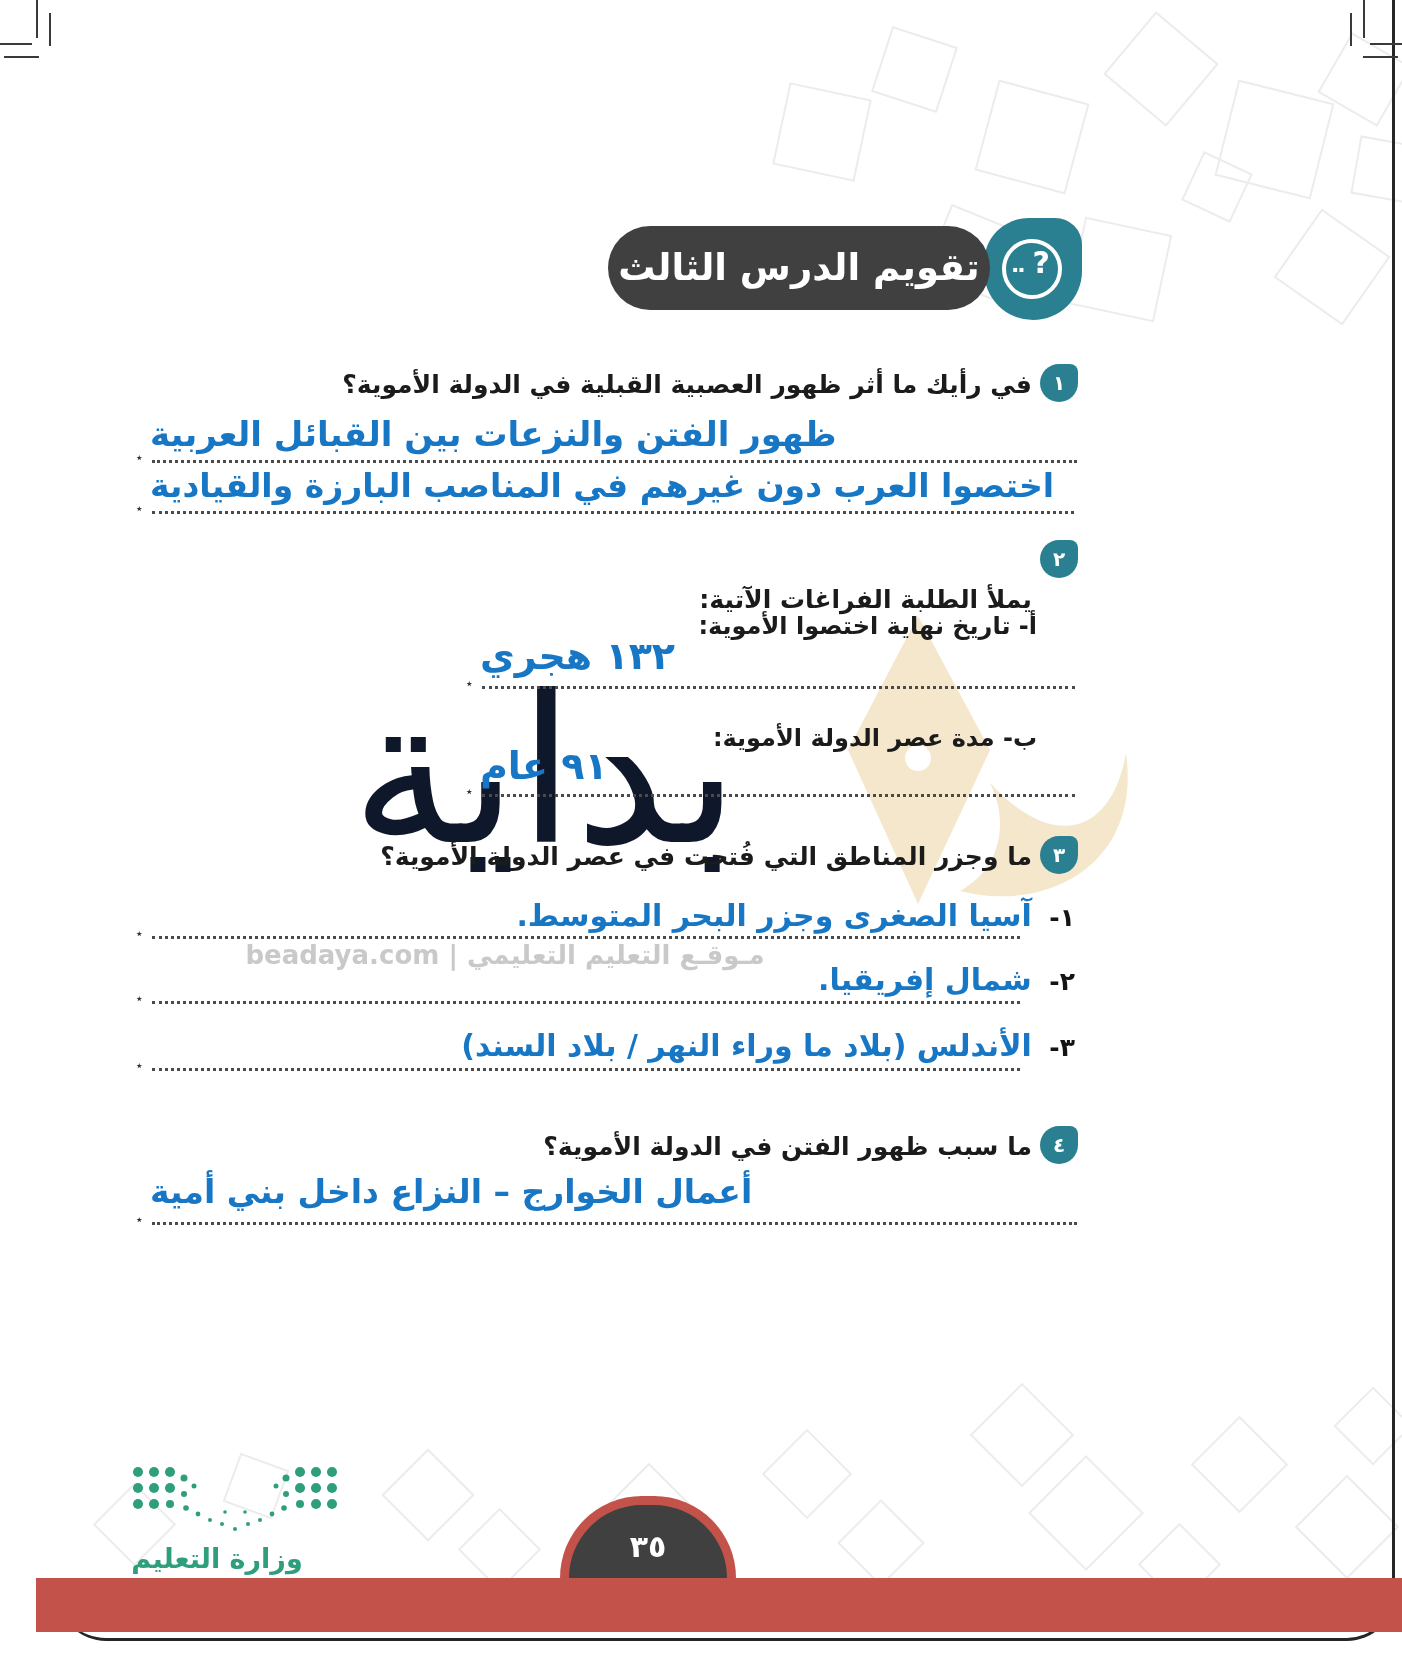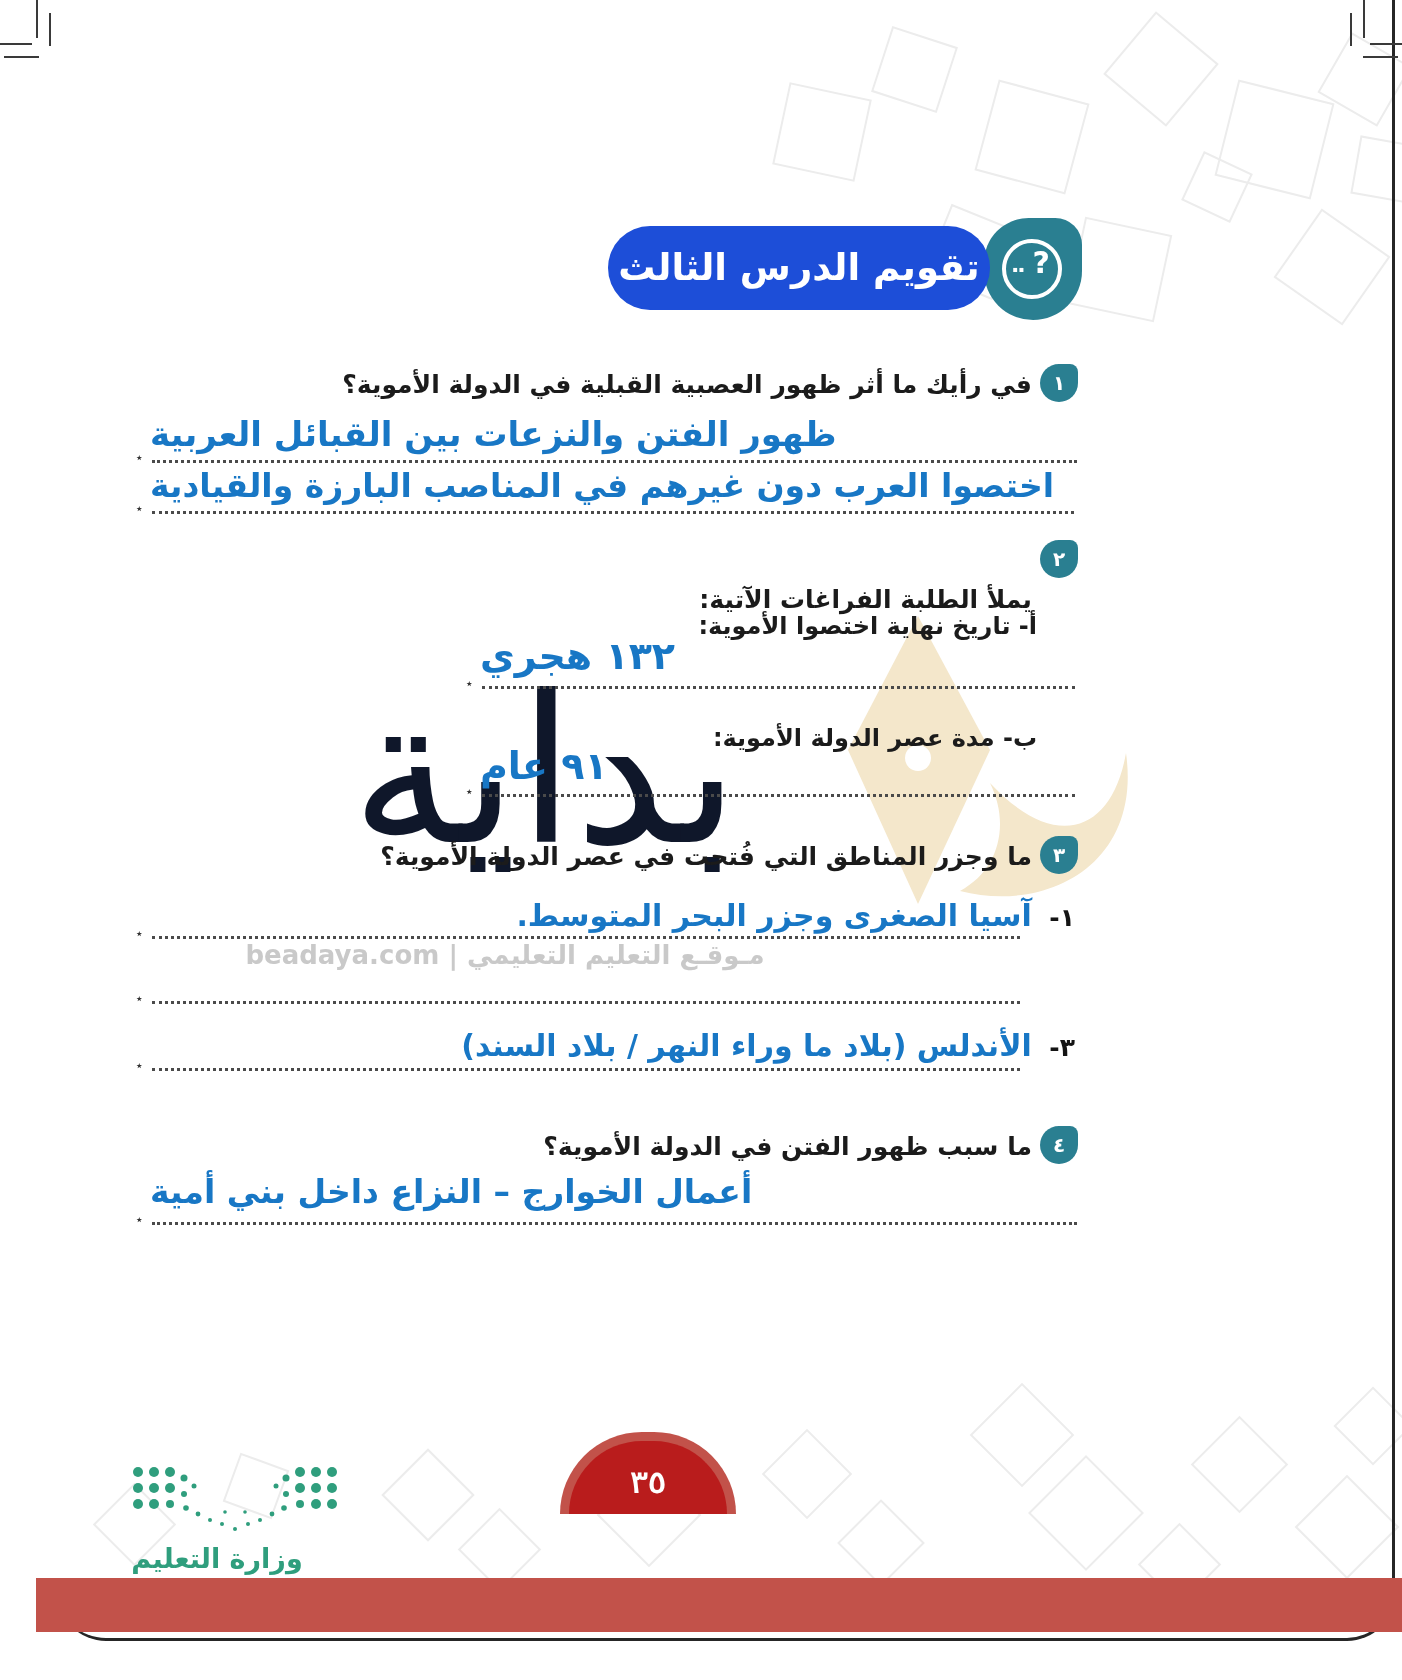--- a/index.html
+++ b/index.html
@@ -24,21 +24,21 @@
     background:#2a7f91;border-radius:50px 30px 55px 55px;z-index:4;
   }
   .bubble{
     position:absolute;left:18px;top:21px;width:52px;height:52px;
     border:4px solid #ffffff;border-radius:50%;color:#ffffff;
   }
   .bubble .qm{position:absolute;right:8px;top:2px;font-size:30px;font-weight:bold;}
   .bubble .dots{position:absolute;left:5px;top:14px;font-size:22px;font-weight:bold;letter-spacing:-2px;}
   .header-bar{
     position:absolute;left:608px;top:226px;width:382px;height:84px;
-    background:#1d4ed8;border-radius:42px;z-index:5;
+    background:#404040;border-radius:42px;z-index:5;
   }
   .header-title{
     position:absolute;inset:0;line-height:84px;text-align:center;
     color:#ffffff;font-size:37px;font-weight:bold;direction:rtl;
   }
   
   .qbadge{
     position:absolute;width:38px;height:38px;background:#2a7f91;
     border-radius:19px 8px 19px 19px;color:#fff;text-align:center;
     line-height:38px;font-size:20px;font-weight:bold;z-index:5;
@@ -88,23 +88,23 @@
   }
   .moe-years{
     position:absolute;left:98px;top:1605px;width:250px;text-align:left;
     color:#9b9b9b;font-size:21px;z-index:3;
   }
   .red-bar{
     position:absolute;left:36px;top:1578px;width:1366px;height:54px;
     background:#c2524a;z-index:3;
   }
   .page-dome{
-    position:absolute;left:560px;top:1432px;width:158px;height:73px;
-    background:#b91c1c;border:9px solid #c2524a;border-bottom:none;
-    border-radius:88px 88px 0 0;z-index:4;font-family:Liberation Mono, monospace;
+    position:absolute;left:560px;top:1496px;width:158px;height:73px;
+    background:#404040;border:9px solid #c2524a;border-bottom:none;
+    border-radius:88px 88px 0 0;z-index:4;
   }
   .page-dome .pnum{
     position:absolute;inset:0;top:24px;text-align:center;color:#fff;
     font-size:30px;font-weight:bold;direction:rtl;
   }
 </style>
 </head>
 <body>
 
 <div class="page">
@@ -182,20 +182,24 @@
 
   <div class="qbadge" style="left:1040px;top:836px;">٣</div>
   <div class="q-text" style="right:370px;top:842px;">ما وجزر المناطق التي فُتحت في عصر الدولة الأموية؟</div>
 
   <div class="num-row" style="left:150px;width:925px;top:898px;">
     <span class="num">١-</span>
     <span class="blue">آسيا الصغرى وجزر البحر المتوسط.</span>
   </div>
   <div class="dotline" style="left:152px;width:868px;top:936px;"></div>
 
+  <div class="num-row" style="left:150px;width:925px;top:962px;">
+    <span class="num">٢-</span>
+    <span class="blue">شمال إفريقيا.</span>
+  </div>
   <div class="dotline" style="left:152px;width:868px;top:1001px;"></div>
 
   <div class="num-row" style="left:150px;width:925px;top:1028px;">
     <span class="num">٣-</span>
     <span class="blue">الأندلس (بلاد ما وراء النهر / بلاد السند)</span>
   </div>
   <div class="dotline" style="left:152px;width:868px;top:1068px;"></div>
 
   <div class="qbadge" style="left:1040px;top:1126px;">٤</div>
   <div class="q-text" style="right:370px;top:1132px;margin-left:6px;">ما سبب ظهور الفتن في الدولة الأموية؟</div>

